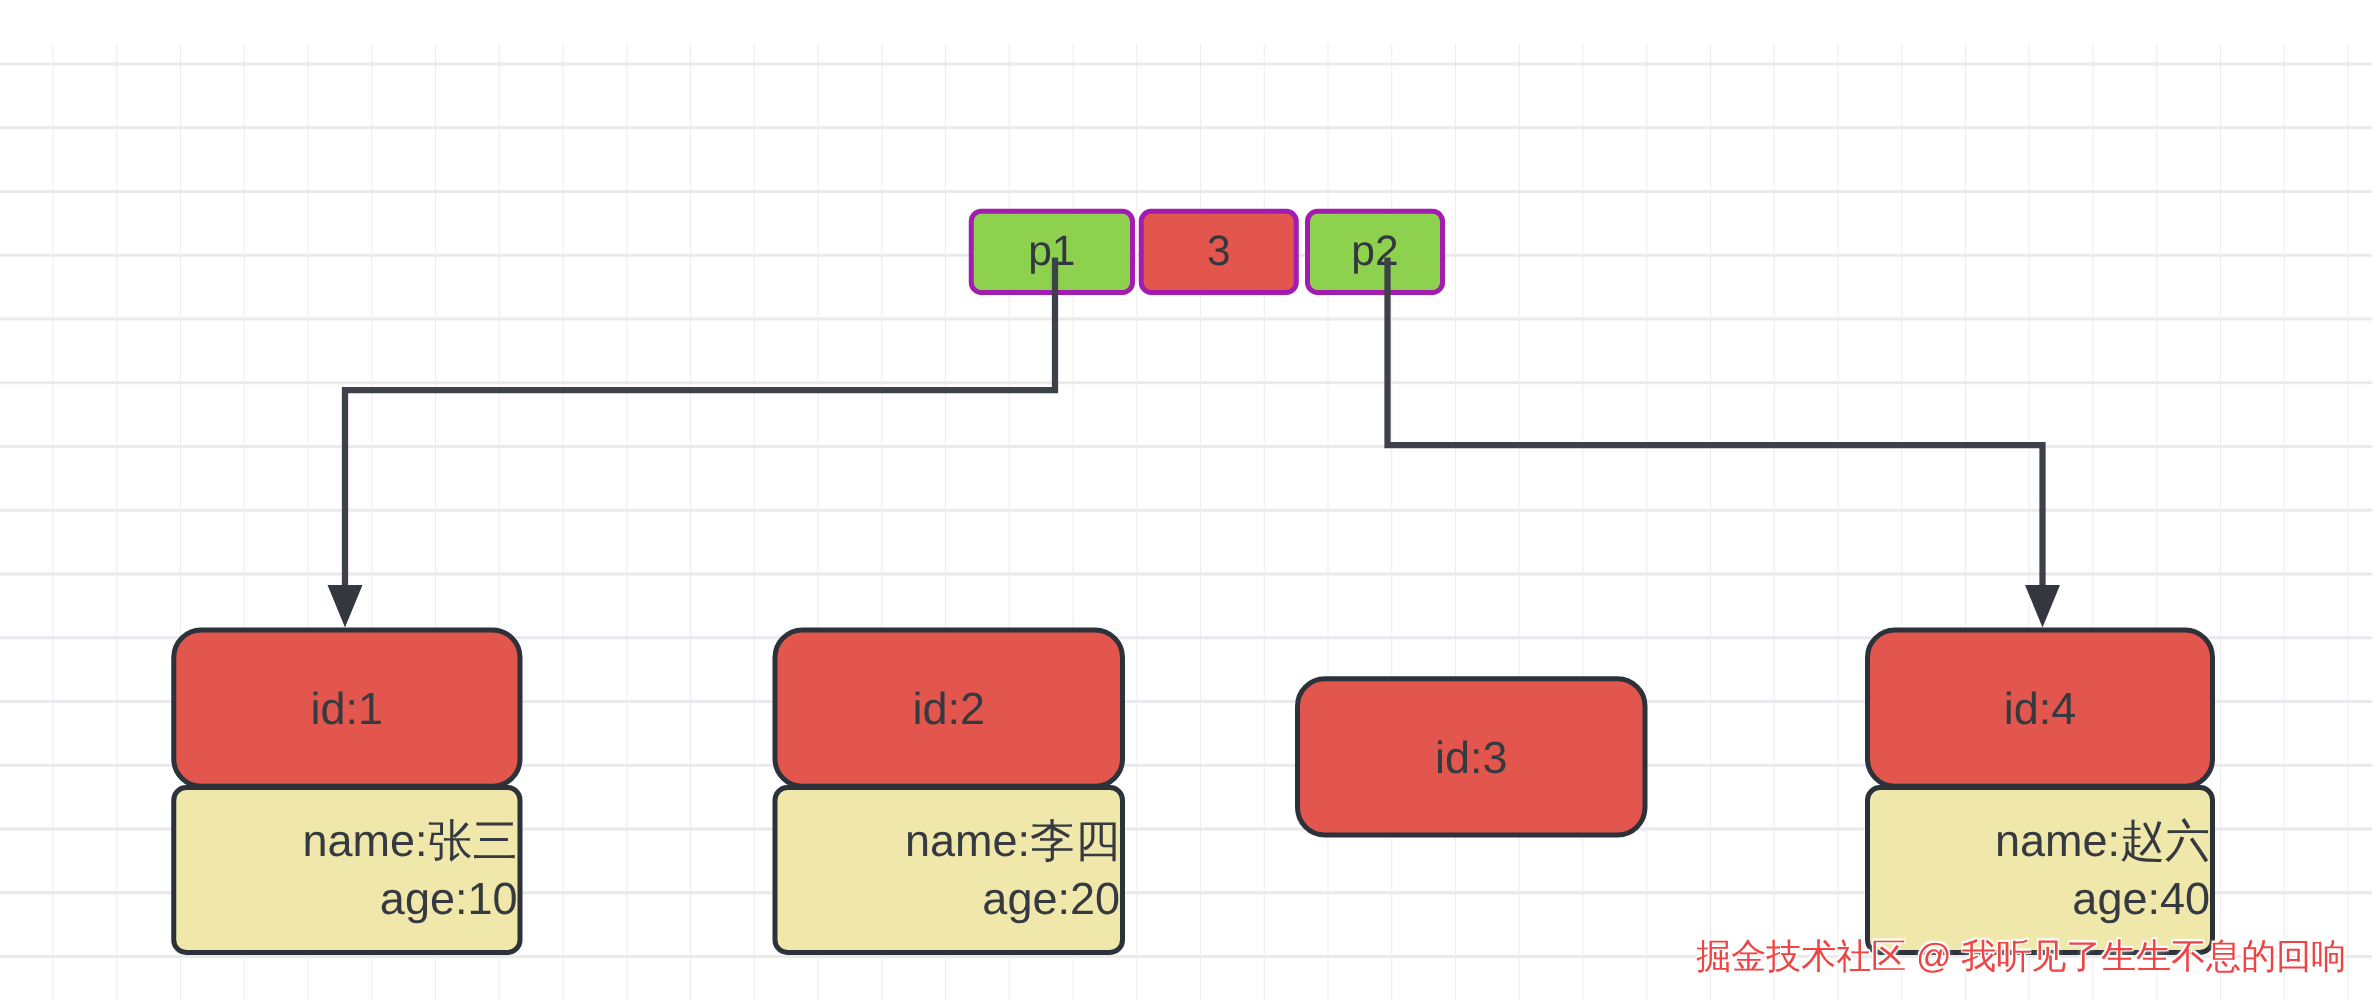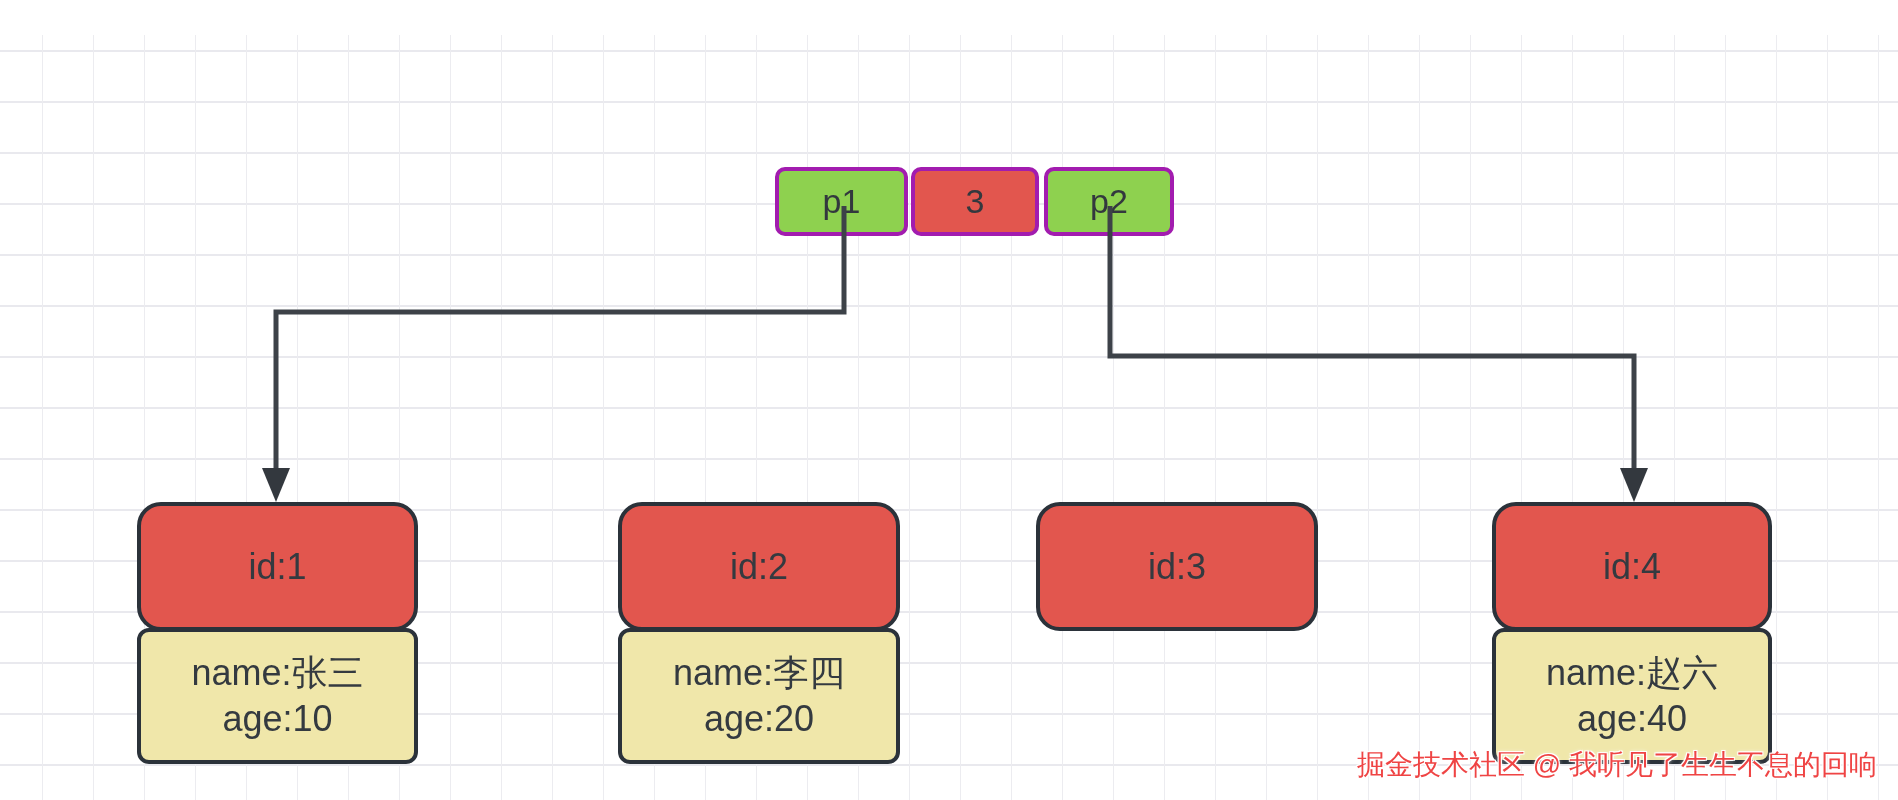--- a/index.html
+++ b/index.html
@@ -66,21 +66,21 @@
   }
   .card .bdy {
     box-sizing: border-box;
     height: 136px;
     margin-top: -3px;
     background: #f0e7aa;
     border: 4px solid #2b323a;
     border-radius: 12px;
     display: flex;
     flex-direction: column;
-    align-items: center;
+    align-items: flex-end;
     justify-content: center;
     font-size: 36px;
     line-height: 1.28;
     color: #343a40;
     position: relative;
     z-index: 1;
   }
   #watermark {
     position: absolute;
     right: 21px;
@@ -100,21 +100,21 @@
 
 <div id="canvas">
   <div id="grid"></div>
 
   <div class="cell green" style="left:775px;width:133px;">
     <span>p1</span>
   </div>
   <div class="cell red" style="left:911px;width:128px;">
     <span>3</span>
   </div>
-  <div class="cell green" style="left:1044px;width:130px;">
+  <div class="cell green" style="left:1044px;width:112px;">
     <span>p2</span>
   </div>
 
   <svg id="connectors" width="1898" height="800" viewBox="0 0 1898 800">
     <g>
       <path d="M 844 206 L 844 312 L 276 312 L 276 470" fill="none" stroke="#3d4248" stroke-width="5" stroke-linejoin="miter"></path>
       <polygon points="276,502 262,468 290,468" fill="#33383e"></polygon>
     </g>
     <g>
       <path d="M 1110 206 L 1110 356 L 1634 356 L 1634 470" fill="none" stroke="#3d4248" stroke-width="5" stroke-linejoin="miter"></path>
@@ -135,21 +135,21 @@
   <div class="card" style="left:602px;width:282px;margin-left:16px;">
     <div class="hdr">
       <span>id:2</span>
     </div>
     <div class="bdy">
       <span>name:李四</span>
       <span>age:20</span>
     </div>
   </div>
 
-  <div class="card" style="left:1036px;width:282px;">
+  <div class="card" style="left:1036px;width:282px;margin-top:39px;">
     <div class="hdr">
       <span>id:3</span>
     </div>
   </div>
 
   <div class="card" style="left:1492px;width:280px;">
     <div class="hdr">
       <span>id:4</span>
     </div>
     <div class="bdy">

